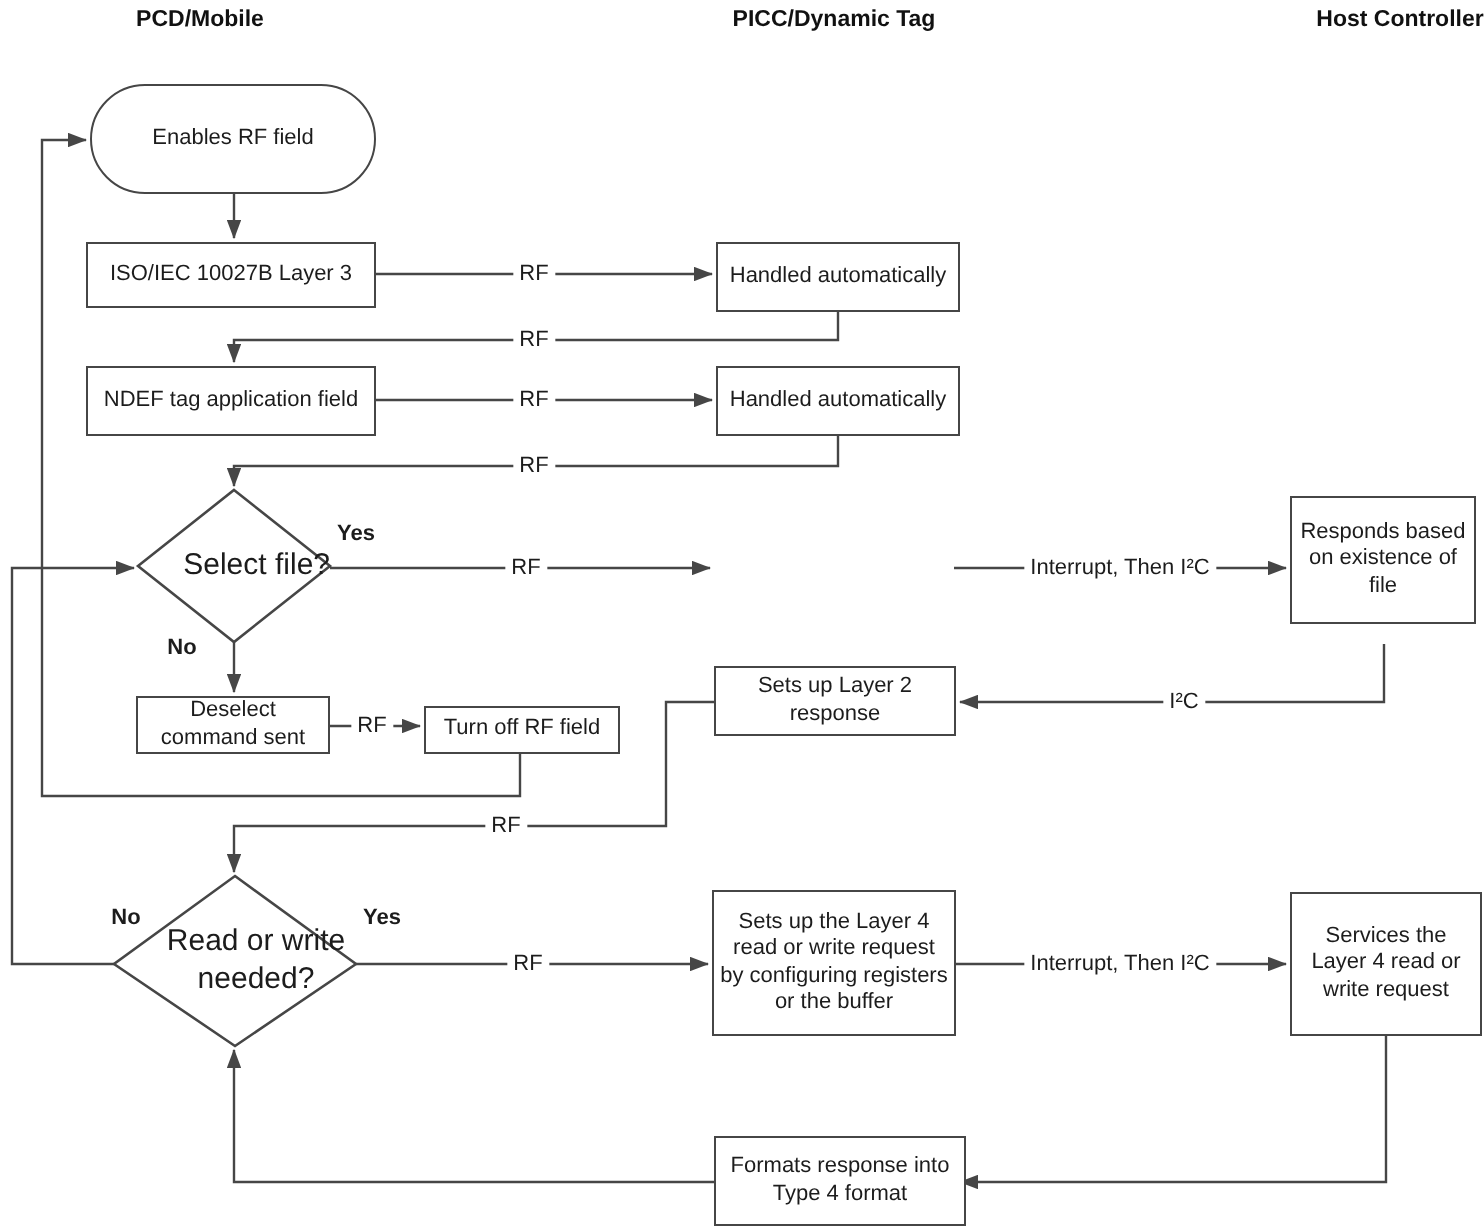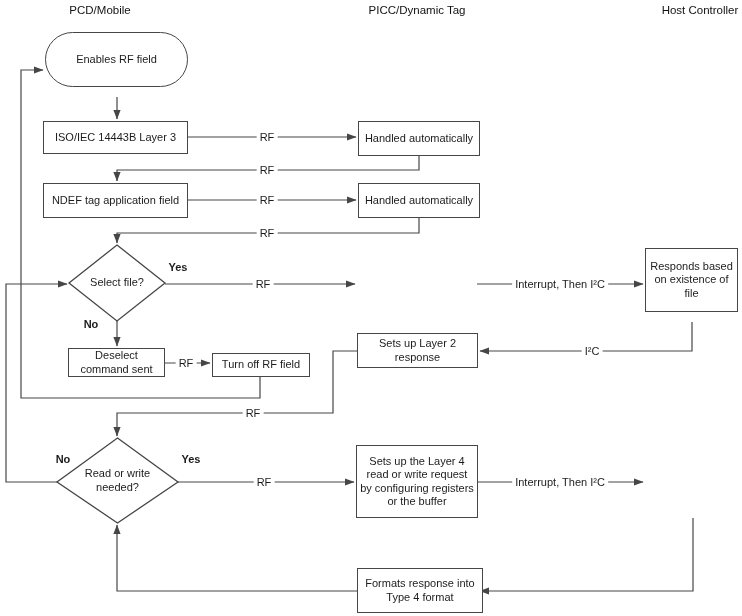--- a/index.html
+++ b/index.html
@@ -11,21 +11,21 @@
     font-family: "Liberation Sans", "DejaVu Sans", sans-serif;
     color: #1c1c1c;
     overflow: hidden;
   }
   #wires { position: absolute; left: 0; top: 0; width: 742px; height: 616px; }
   .header {
     position: absolute;
     top: 4px;
     transform: translateX(-50%);
     font-size: 11.5px;
-    font-weight: normal;
+    font-weight: bold;
     color: #111111;
     white-space: nowrap;
   }
   .node {
     position: absolute;
     box-sizing: border-box;
     border: 1.5px solid #464646;
     background: #ffffff;
     display: flex;
     align-items: center;
@@ -33,23 +33,23 @@
     text-align: center;
     font-size: 11px;
     line-height: 1.22;
     padding: 1px 3px;
   }
   .stadium { border-radius: 28px; }
   .dlabel {
     position: absolute;
     display: flex;
     align-items: center;
-    justify-content: center;
+    justify-content: flex-end;
     text-align: center;
-    font-size: 11px;
+    font-size: 15px;
     line-height: 1.22;
   }
   .dlabel > span { display: block; }
   .elabel {
     position: absolute;
     transform: translate(-50%, -50%);
     background: #ffffff;
     padding: 0 3px;
     font-size: 11px;
     white-space: nowrap;
@@ -87,43 +87,44 @@
     <path d="M357,591 L117,591 L117,525" marker-end="url(#arr)"></path>
 
     <polygon points="117,245 165,283 117,321 69,283" fill="#ffffff" stroke-width="1.3"></polygon>
     <polygon points="117.5,438 178,482 117.5,523 57,482" fill="#ffffff" stroke-width="1.3"></polygon>
   </svg>
 
   <div class="header" style="left:100px;">PCD/Mobile</div>
   <div class="header" style="left:417px;">PICC/Dynamic Tag</div>
   <div class="header" style="left:700px;">Host Controller</div>
 
-  <div class="node stadium" style="left:45px; top:32px; width:143px; height:55px;">Enables RF field</div>
+  <div class="node stadium" style="left:45px; top:42px; width:143px; height:55px;">Enables RF field</div>
 
-  <div class="node" style="left:43px; top:121px; width:145px; height:33px;">ISO/IEC 14443B Layer 3</div>
+  <div class="node" style="left:43px; top:121px; width:145px; height:33px;">ISO/IEC 10027B Layer 3</div>
 
   <div class="node" style="left:43px; top:183px; width:145px; height:35px;">NDEF tag application field</div>
 
   <div class="node" style="left:68px; top:348px; width:97px; height:29px;">Deselect command sent</div>
 
   <div class="node" style="left:212px; top:353px; width:98px; height:24px;">Turn off RF field</div>
 
   <div class="node" style="left:358px; top:121px; width:122px; height:35px;">Handled automatically</div>
 
   <div class="node" style="left:358px; top:183px; width:122px; height:35px;">Handled automatically</div>
 
 
   <div class="node" style="left:357px; top:333px; width:121px; height:35px;">Sets up Layer 2 response</div>
 
   <div class="node" style="left:356px; top:445px; width:122px; height:73px;">Sets up the Layer 4 read or write request by configuring registers or the buffer</div>
 
   <div class="node" style="left:357px; top:568px; width:126px; height:45px;">Formats response into Type 4 format</div>
 
   <div class="node" style="left:645px; top:248px; width:93px; height:64px;">Responds based on existence of file</div>
 
+  <div class="node" style="left:645px; top:446px; width:96px; height:72px;">Services the Layer 4 read or write request</div>
 
   <div class="dlabel" style="left:69px; top:245px; width:96px; height:76px;">
     <span>Select file?</span>
   </div>
   <div class="dlabel" style="left:62px; top:438px; width:111px; height:85px;">
     <span style="width:90px;">Read or write needed?</span>
   </div>
 
   <div class="elabel" style="left:267px; top:137px;">RF</div>
   <div class="elabel" style="left:267px; top:170px;">RF</div>

